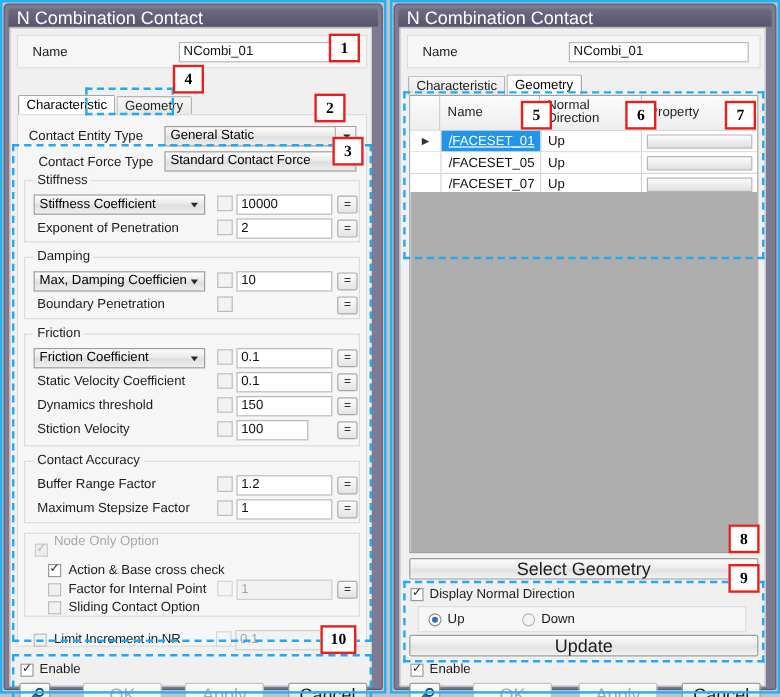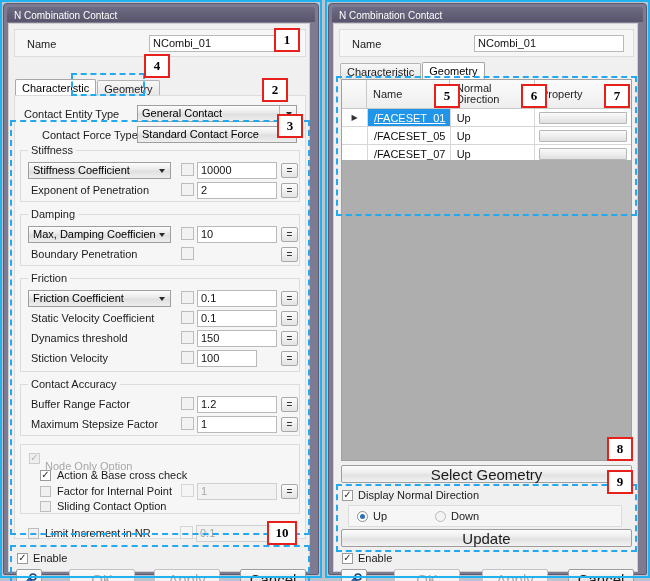--- a/index.html
+++ b/index.html
@@ -28,21 +28,21 @@
     box-sizing:border-box;
     border:2px solid #22b2f0;
     pointer-events:none;
     z-index:40;
   }
   .titlebar{
     height:15px;
     background:linear-gradient(to bottom,#6e6b84 0%, #57546b 100%);
     border-radius:3px 3px 0 0;
     color:#fff;
-    font-size:10px;
+    font-size:15px;
     padding:1px 0 0 7px;
     box-sizing:border-box;
     position:relative;
     display:flex;align-items:center;
   }
   .title-text{white-space:nowrap;}
   .client{
     background:#f1f0f0;
     border:1px solid #cfcfcf;
     box-sizing:border-box;
@@ -221,27 +221,27 @@
         </div>
         <div class="tab">
           <span>Geometry</span>
         </div>
       </div>
 
       <div class="group" style="position:absolute;left:5px;top:71px;width:292px;height:444px;background:#f6f6f6;"></div>
 
       <span class="lbl" style="position:absolute;left:15px;top:84px;">Contact Entity Type</span>
       <div class="combo sep" style="position:absolute;left:128px;top:81px;width:160px;">
-        <span class="cval">General Contact</span>
+        <span class="cval">General Static</span>
         <div class="caretbox">
           <span class="caret"></span>
         </div>
       </div>
 
-      <span class="lbl" style="position:absolute;left:33px;top:105px;">Contact Force Type</span>
+      <span class="lbl" style="position:absolute;left:23px;top:105px;">Contact Force Type</span>
       <div class="combo" style="position:absolute;left:128px;top:102px;width:160px;">
         <span class="cval">Standard Contact Force</span>
         <span class="caret"></span>
       </div>
 
       <div class="group" style="position:absolute;left:11px;top:126px;width:280px;height:52px;">
         <span class="sectitle" style="position:absolute;left:7px;top:-7px;background:#f6f6f6;padding:0 3px;">Stiffness</span>
         <div class="combo" style="position:absolute;left:7px;top:11px;width:143px;">
           <span class="cval">Stiffness Coefficient</span>
           <span class="caret"></span>
@@ -328,21 +328,21 @@
         <div class="txt" style="position:absolute;left:176px;top:31px;width:80px;">1</div>
         <div class="eqbtn" style="position:absolute;left:260px;top:32px;">
             <span>=</span>
           </div>
       </div>
 
       <div class="group" style="position:absolute;left:11px;top:420px;width:280px;height:70px;">
         <div class="cbx dim" style="position:absolute;left:8px;top:8px;">
             <span class="tick">✓</span>
           </div>
-        <span class="lbl dim" style="position:absolute;left:24px;top:15px;">Node Only Option</span>
+        <span class="lbl dim" style="position:absolute;left:24px;top:0;">Node Only Option</span>
 
         <div class="cbx" style="position:absolute;left:19px;top:25px;">
             <span class="tick">✓</span>
           </div>
         <span class="lbl" style="position:absolute;left:36px;top:24px;">Action &amp; Base cross check</span>
 
         <div class="cbx empty" style="position:absolute;left:19px;top:41px;"></div>
         <span class="lbl" style="position:absolute;left:36px;top:40px;">Factor for Internal Point</span>
         <div class="sqbox dim" style="position:absolute;left:160px;top:39px;"></div>
         <div class="txt dim" style="position:absolute;left:176px;top:38px;width:80px;">1</div>

